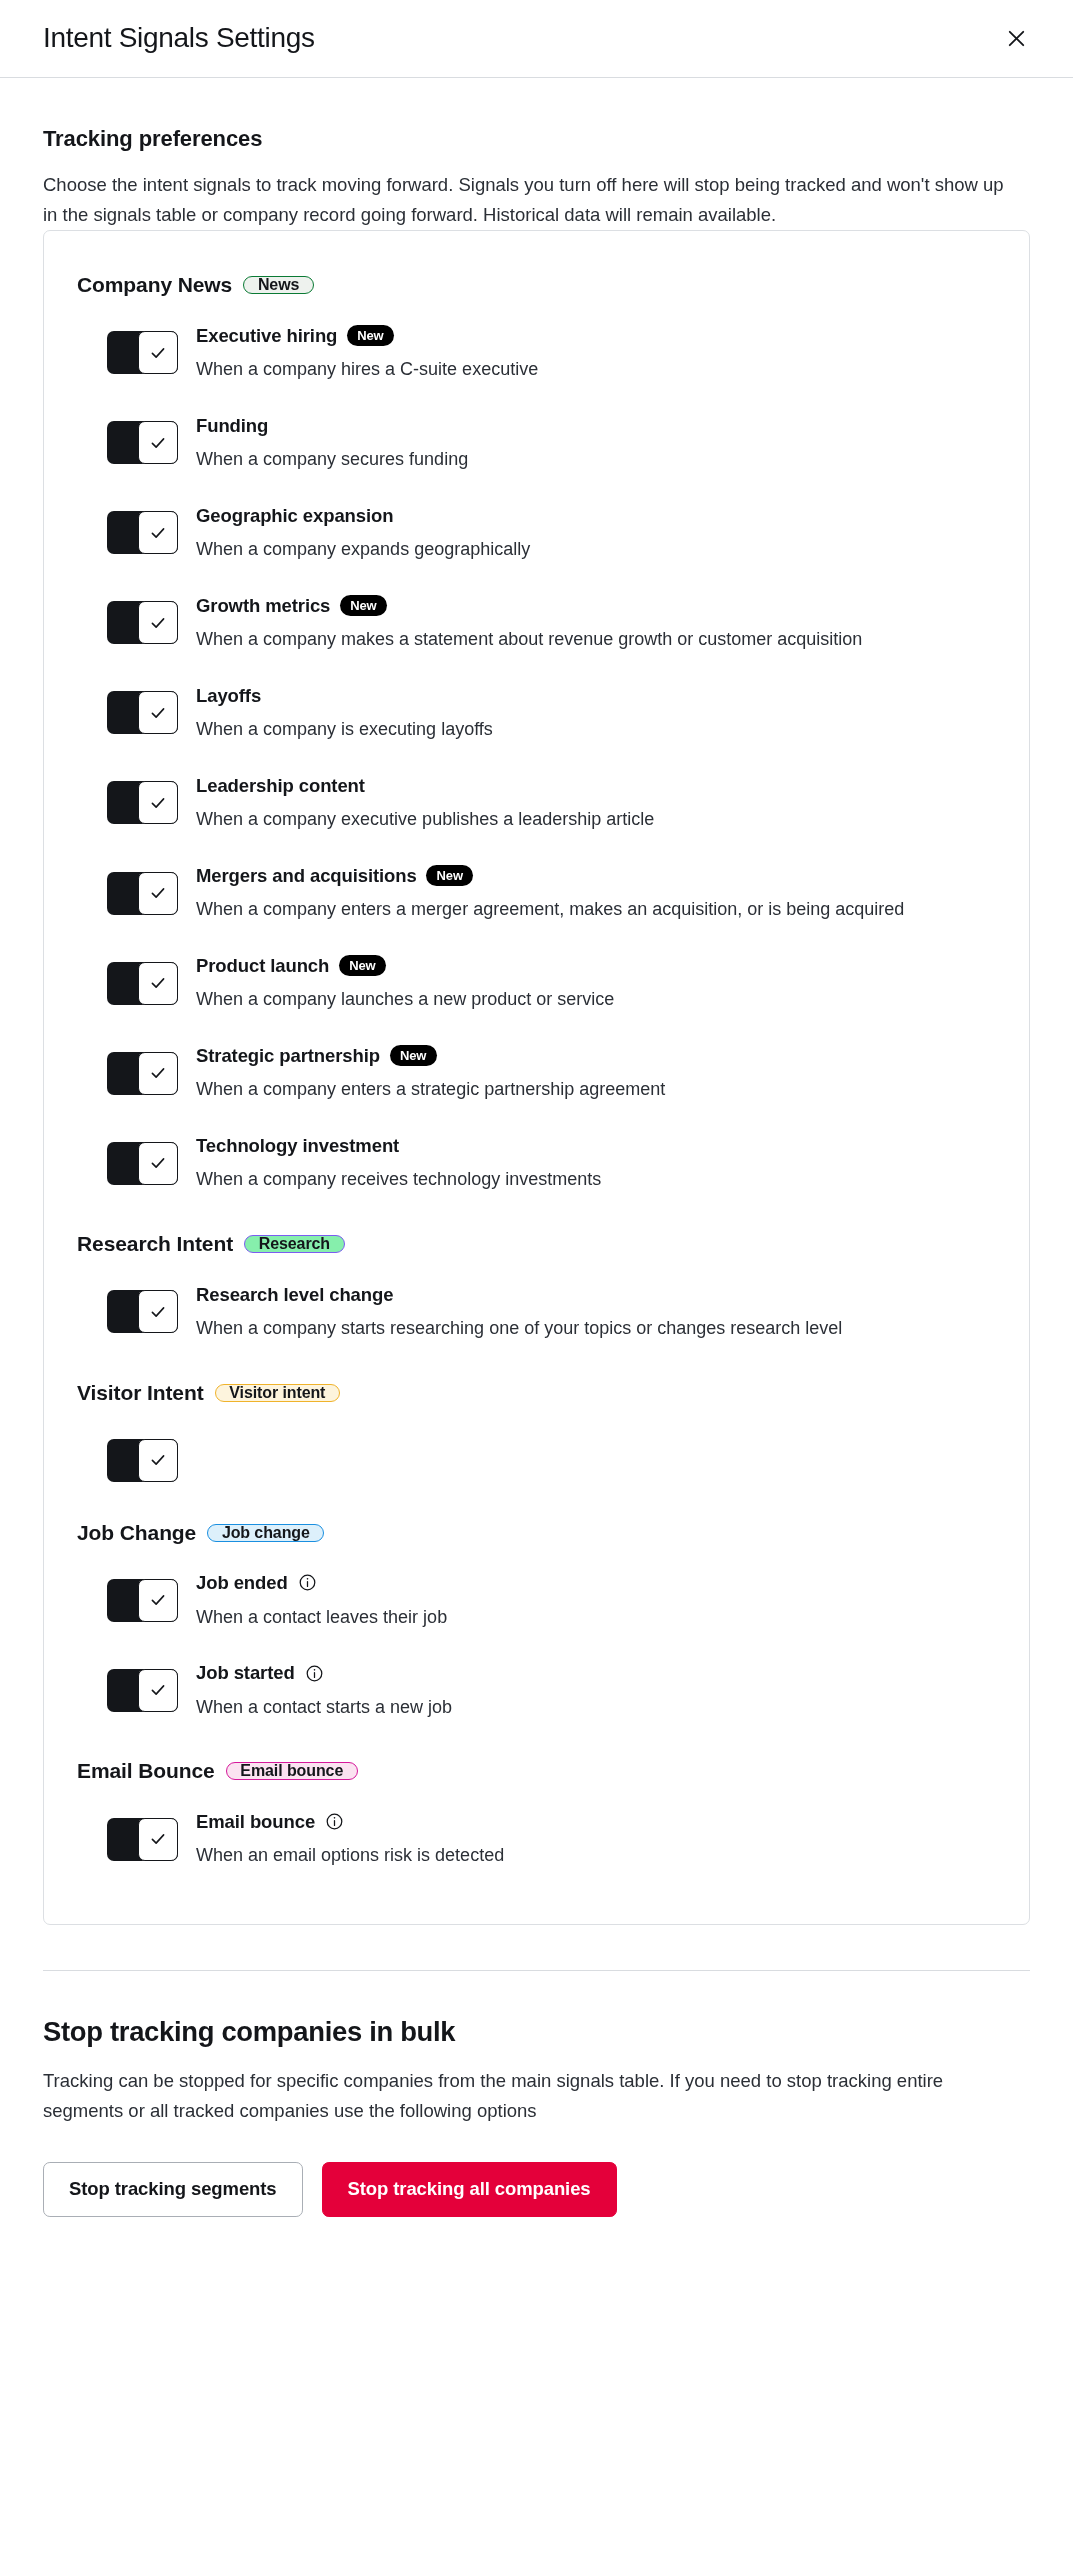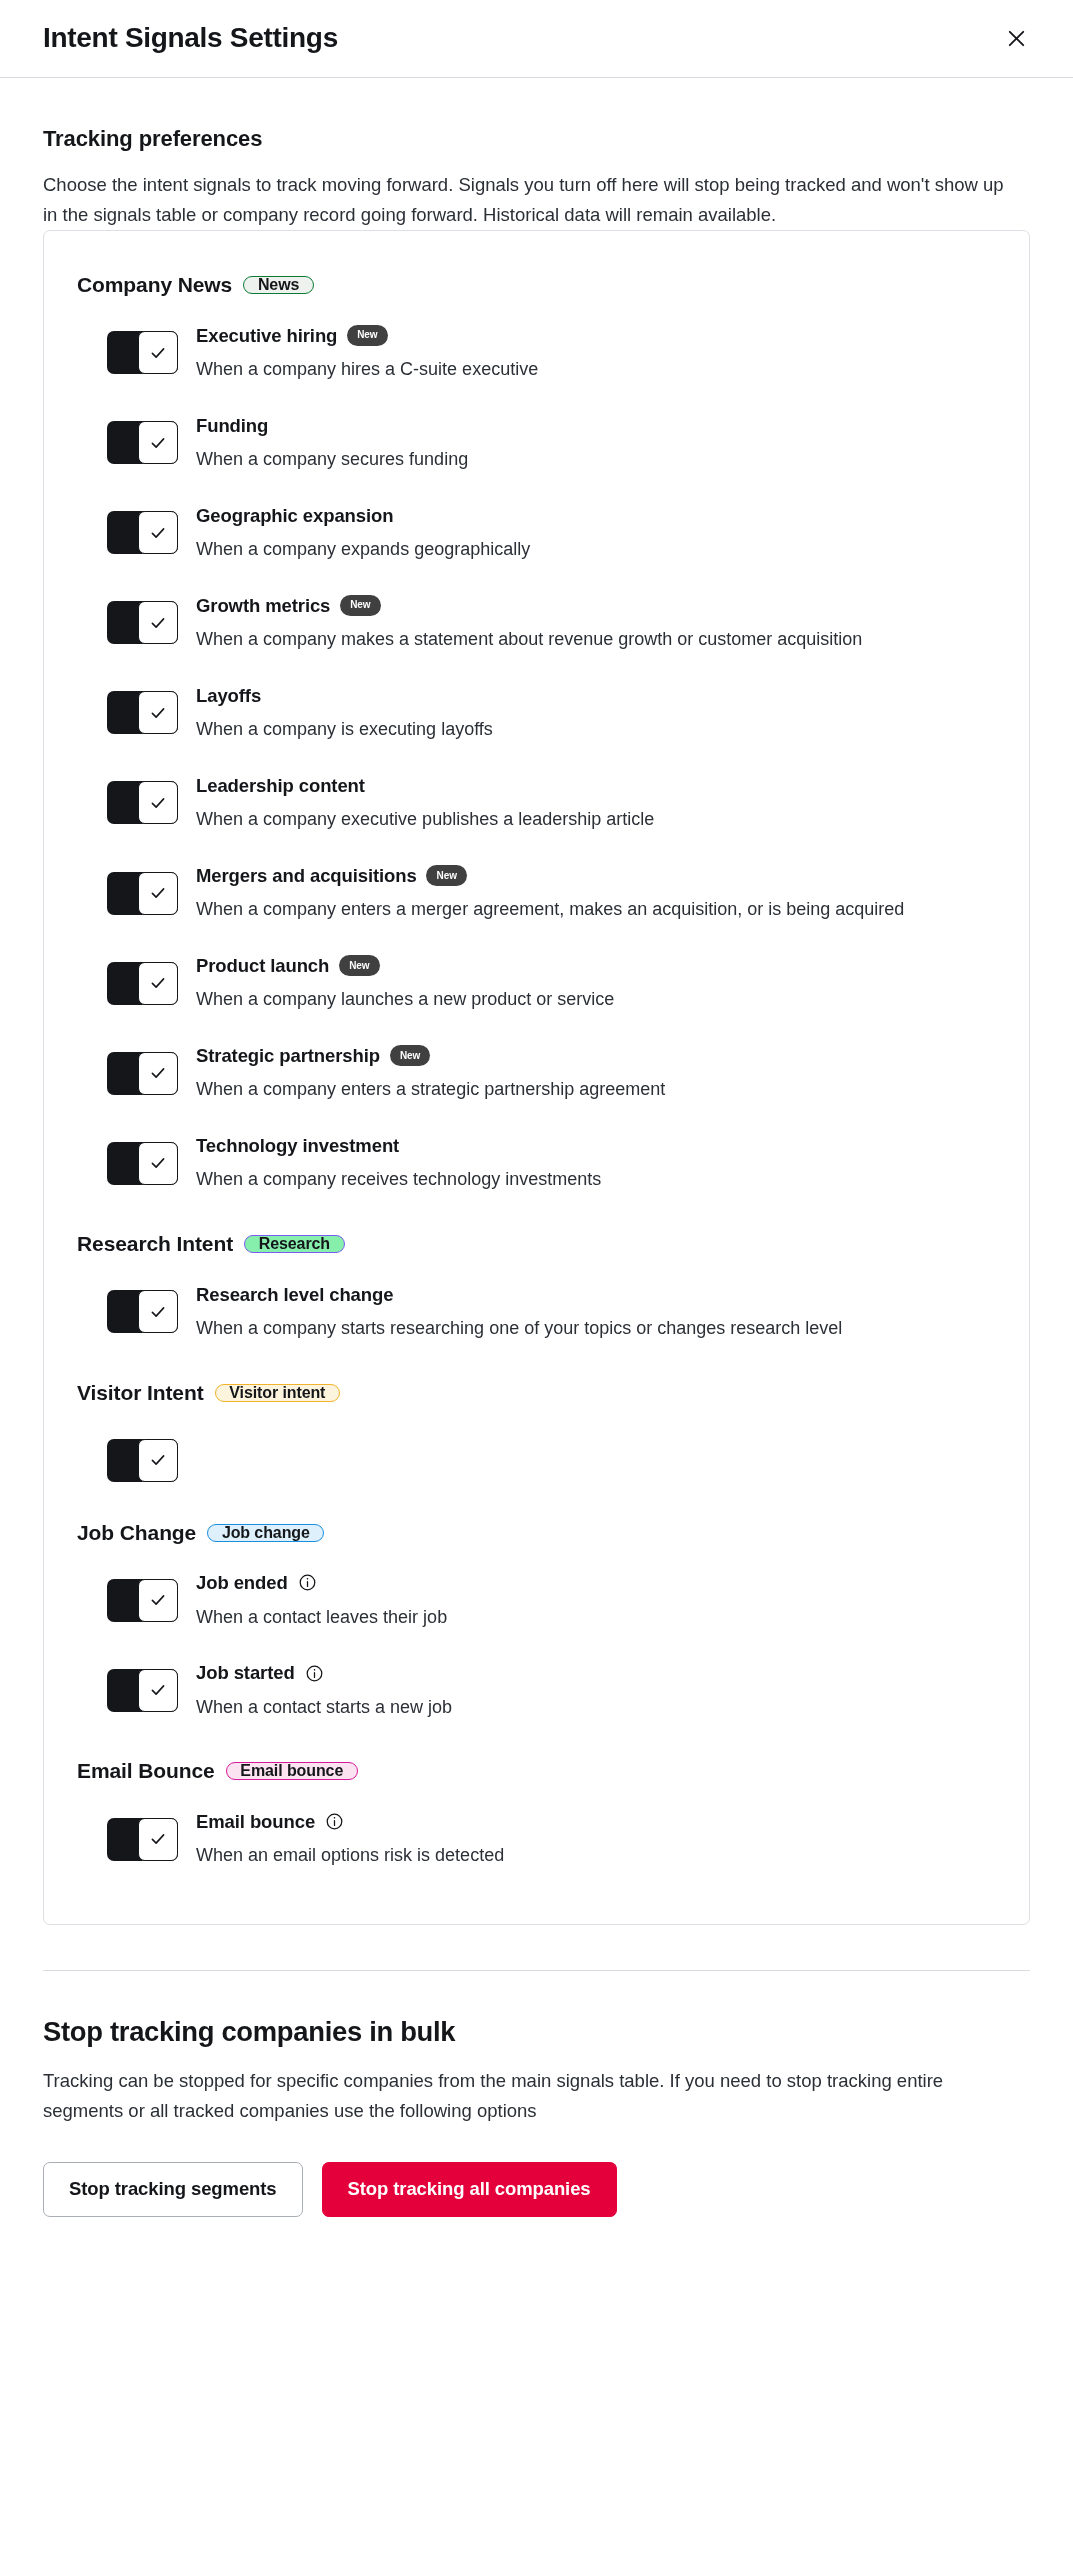--- a/index.html
+++ b/index.html
@@ -26,21 +26,21 @@
   .modal-header {
     height: 78px;
     border-bottom: 1.4px solid #d9dce0;
     display: flex;
     align-items: center;
     justify-content: space-between;
     padding: 0 38px 0 43px;
   }
   .modal-title {
     font-size: 28px;
-    font-weight: 700;
+    font-weight: 400;
     letter-spacing: -0.3px;
     color: #14161a;
     line-height: 1.1;
   }
   .close-btn {
     width: 38px;
     height: 38px;
     display: flex;
     align-items: center;
     justify-content: center;
@@ -173,23 +173,23 @@
     line-height: 1.25;
   }
 
   .badge-new {
     display: inline-flex;
     align-items: center;
     justify-content: center;
     height: 21px;
     padding: 0 10.3px;
     border-radius: 686px;
-    background: #404040;
+    background: #000000;
     color: #ffffff;
-    font-size: 10px;
+    font-size: 13px;
     font-weight: 700;
     letter-spacing: -0.1px;
     line-height: 1;
   }
 
   .info-icon {
     display: inline-flex;
     align-items: center;
     justify-content: center;
     width: 20.6px;

